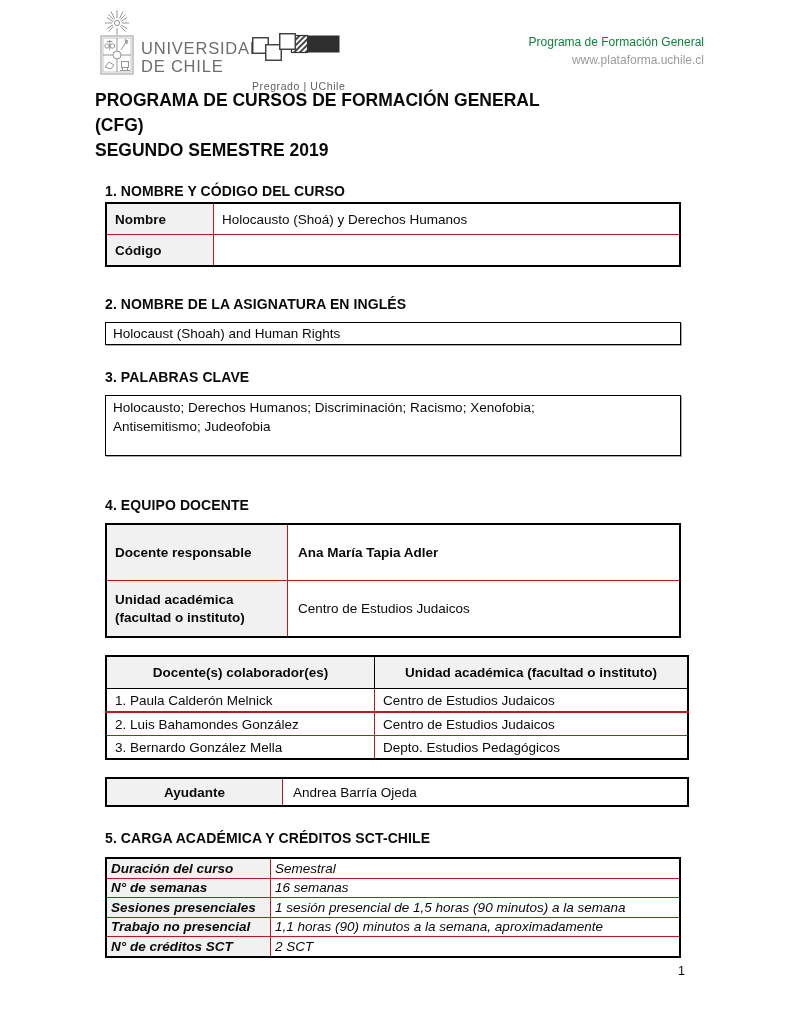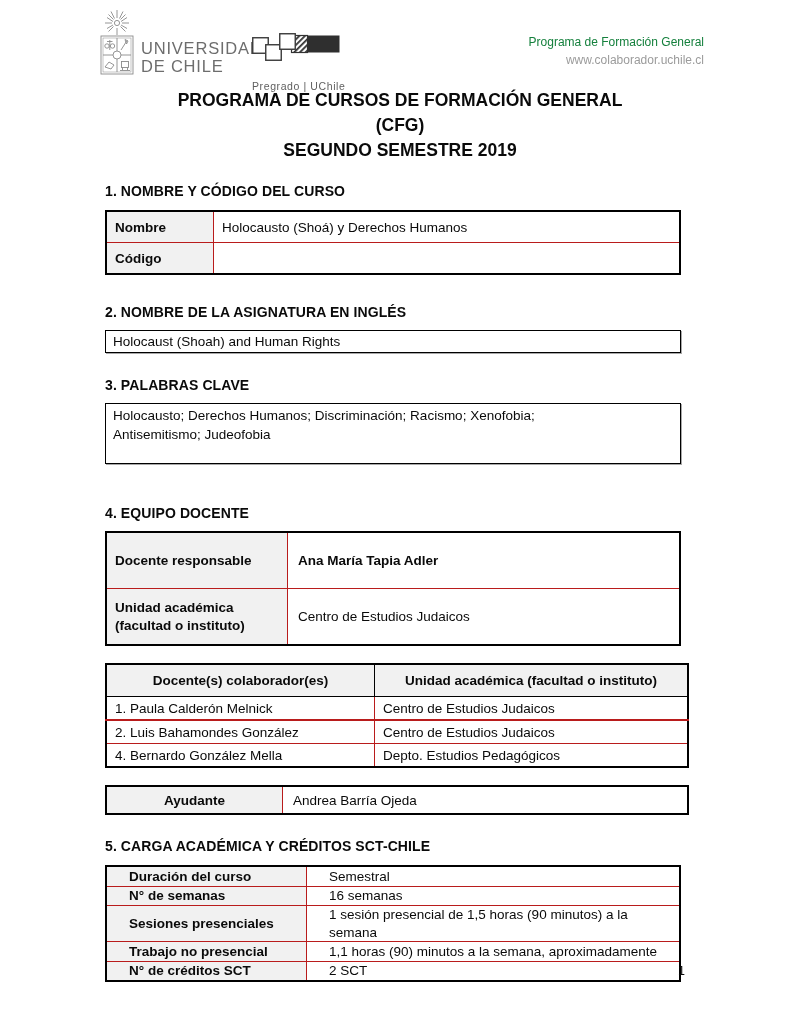--- a/index.html
+++ b/index.html
@@ -26,27 +26,27 @@
     position:absolute;right:96px;top:34px;text-align:right;
     font-size:12px;line-height:16px;
   }
   .hdr-right .program{color:#15803d;margin-bottom:2px;}
   .hdr-right .site{color:#9b9b9b;}
 
   
   .content{position:absolute;left:105px;top:88px;width:576px;}
   .title{
     width:610px;margin:0 0 20px -10px;
-    text-align:center;font-weight:bold;font-size:17.5px;line-height:25px;
+    text-align:left;font-weight:bold;font-size:17.5px;line-height:25px;
   }
   .sec-h{
     font-size:14px;font-weight:bold;line-height:16px;
     margin:0 0 10px 0;letter-spacing:0.1px;
   }
-  .mb-title-gap{margin-bottom:11px;}
+  .mb-title-gap{margin-bottom:3px;}
 
   table{border-collapse:collapse;width:100%;font-size:13.5px;table-layout:fixed;}
   table{border:2px solid #000;}
   td{border:1px solid #b91c1c;padding:5px 8px;vertical-align:middle;overflow:hidden;}
   .label-cell{background:#f1f1f1;font-weight:bold;}
 
   
   .t1{margin-bottom:29px;}
   .t1 .label-cell{width:90px;}
   .t1 td{height:20px;line-height:19px;}
@@ -75,21 +75,21 @@
   .tcollab .col-a{width:259px;}
   .tcollab tr.thick td{border-bottom-width:2px;}
 
   .tayud{width:584px;margin-bottom:23px;border-radius:10px;}
   .tayud .label-cell{width:155px;text-align:center;}
   .tayud td{padding:3px 10px;line-height:19px;height:20px;}
 
   
   .t5{margin-bottom:0;}
   .t5 .label-cell{width:155px;white-space:nowrap;}
-  .t5 td{padding:0px 22px;line-height:17.5px;height:18.5px;}
+  .t5 td{padding:0px 4px;line-height:17.5px;height:18.5px;font-style:italic;}
 
   .page-num{position:absolute;left:678px;top:964px;font-size:12.5px;}
 
   svg .ln{stroke:#8a8a8a;stroke-width:0.9;fill:none;}
 </style>
 </head>
 <body>
 
 <div class="page">
 
@@ -152,21 +152,21 @@
       <rect x="55.5" y="4.5" width="32" height="17" fill="#2f2f2f"></rect>
       <rect x="0.75" y="6.75" width="15.5" height="15.5" fill="#ffffff" stroke="#3a3a3a" stroke-width="1.4"></rect>
       <rect x="13.75" y="13.75" width="15.5" height="15.5" fill="#ffffff" stroke="#3a3a3a" stroke-width="1.4"></rect>
       <rect x="27.75" y="2.75" width="15.5" height="15.5" fill="#ffffff" stroke="#3a3a3a" stroke-width="1.4"></rect>
     </svg>
   </div>
   <div class="pregrado-caption">Pregrado | UChile</div>
 
   <div class="hdr-right">
     <div class="program">Programa de Formación General</div>
-    <div class="site">www.colaborador.uchile.cl</div>
+    <div class="site">www.plataforma.uchile.cl</div>
   </div>
 
   <div class="content">
 
     <div class="title">
       <div>PROGRAMA DE CURSOS DE FORMACIÓN GENERAL</div>
       <div>(CFG)</div>
       <div>SEGUNDO SEMESTRE 2019</div>
     </div>
 
@@ -214,21 +214,21 @@
       </tr>
       <tr class="thick">
         <td>1. Paula Calderón Melnick</td>
         <td>Centro de Estudios Judaicos</td>
       </tr>
       <tr>
         <td>2. Luis Bahamondes González</td>
         <td>Centro de Estudios Judaicos</td>
       </tr>
       <tr>
-        <td>4. Bernardo González Mella</td>
+        <td>3. Bernardo González Mella</td>
         <td>Depto. Estudios Pedagógicos</td>
       </tr>
     </tbody>
       </table>
 
     <table class="tayud">
       <tbody>
           <tr>
         <td class="label-cell">Ayudante</td>
         <td>Andrea Barría Ojeda</td>

